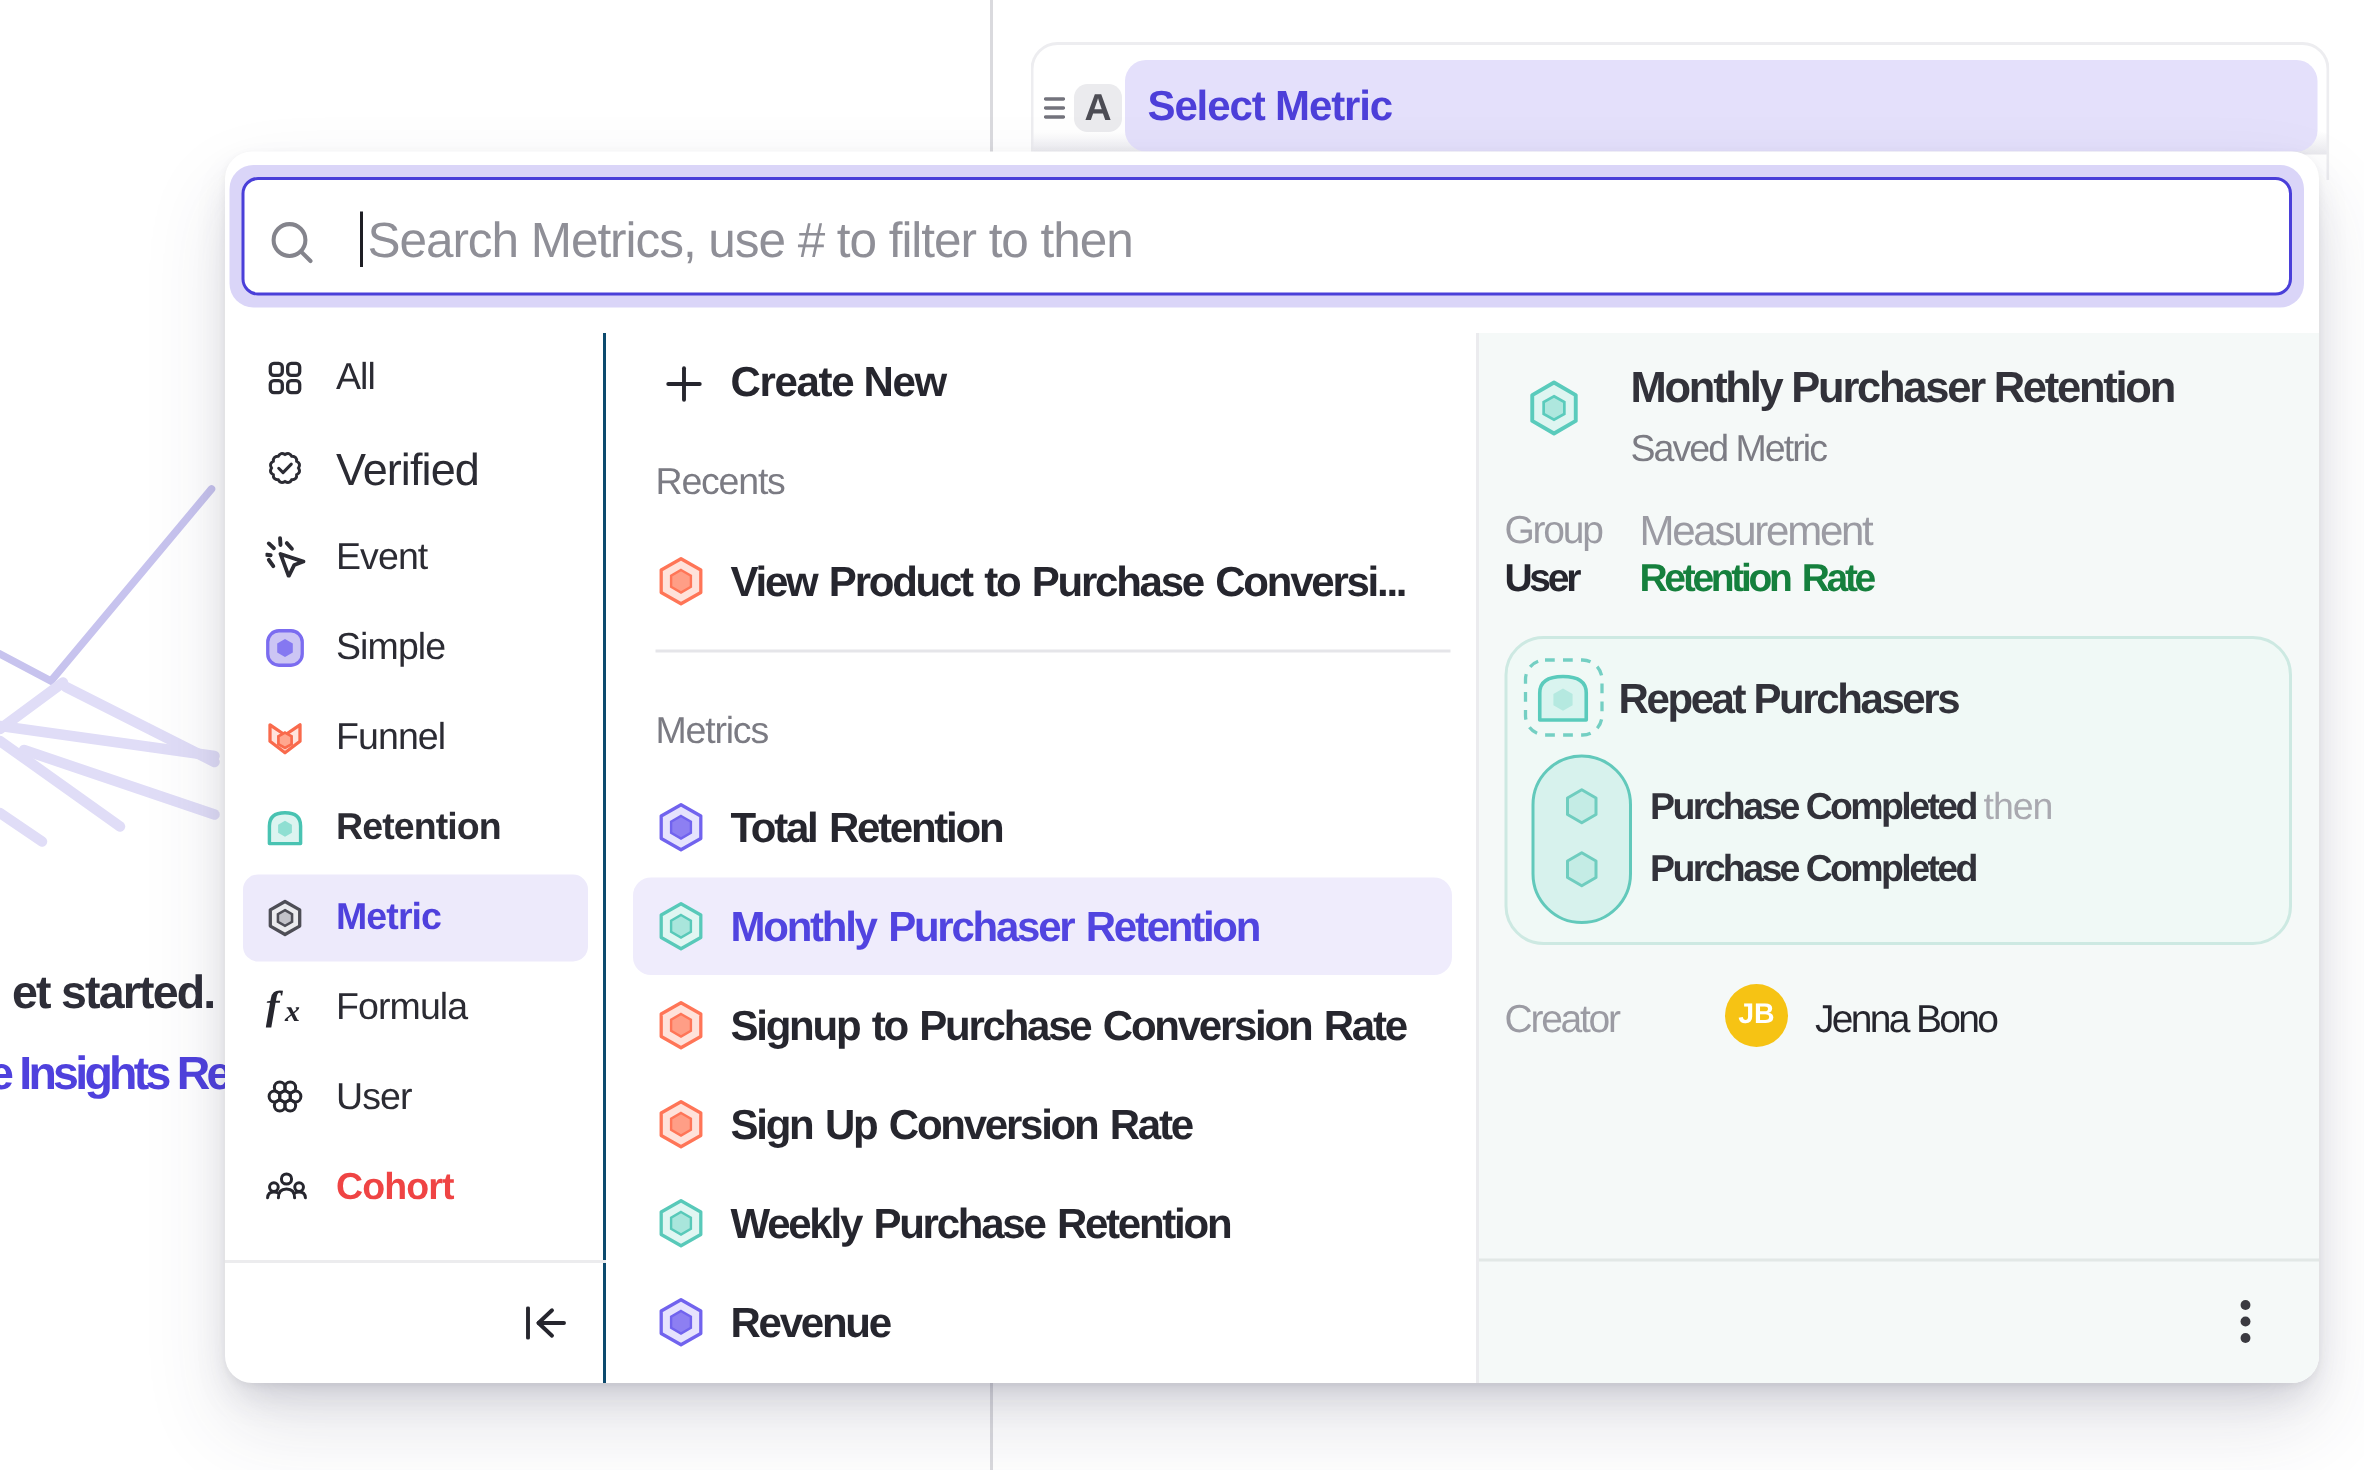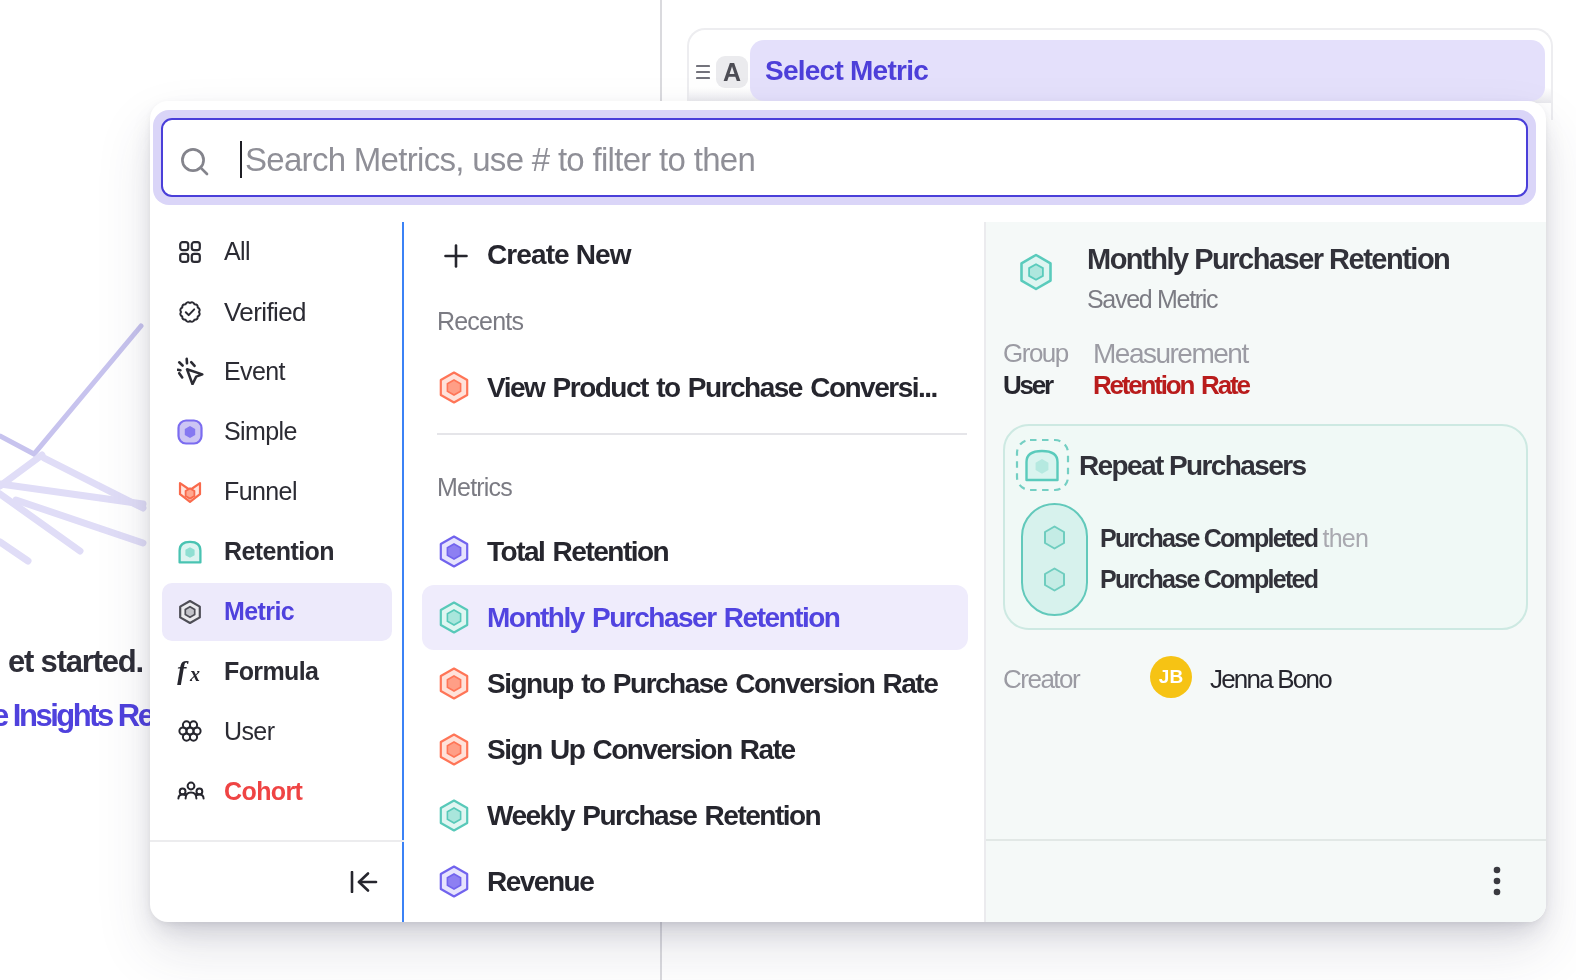--- a/index.html
+++ b/index.html
@@ -47,39 +47,39 @@
 
     <div class="abs" style="left:3px; top:9px; width:1383px; height:95px; background:#dad5f8; border-radius:16px;"></div>
     <div class="abs" style="left:11px; top:17px; width:1367px; height:79px; background:#fff; border:2.5px solid #4a3fd9; border-radius:11px;"></div>
     <svg class="abs" style="left:27px; top:44px;" width="34" height="34" viewBox="0 0 34 34">
       <circle cx="16" cy="15" r="10.6" fill="none" stroke="#84848c" stroke-width="2.7"></circle>
       <line x1="23.6" y1="22.6" x2="30" y2="29" stroke="#84848c" stroke-width="2.7" stroke-linecap="round"></line>
     </svg>
     <div class="abs" style="left:90px; top:40px; width:2px; height:37px; background:#1e1e24;"></div>
     <div class="abs" style="left:95px; top:40px; font-size:33px; letter-spacing:-0.7px; color:#8f8f97;">Search Metrics, use # to filter to then</div>
 
-    <div class="abs" style="left:0; top:121px; width:254px; height:700px; border-right:2px solid #3b82f6;">
+    <div class="abs" style="left:0; top:121px; width:254px; height:700px; border-right:2px solid #0c4a6e;">
 
       <div class="abs" style="left:12px; top:361px; width:230px; height:58px; background:#edeafb; border-radius:10px;"></div>
 
       <svg class="abs" style="left:28px; top:18px;" width="24" height="24" viewBox="0 0 24 24">
           <g fill="none" stroke="#2b2b33" stroke-width="2.2">
             <rect x="2.2" y="2.2" width="8" height="8" rx="2.4"></rect>
             <rect x="13.8" y="2.2" width="8" height="8" rx="2.4"></rect>
             <rect x="2.2" y="13.8" width="8" height="8" rx="2.4"></rect>
             <rect x="13.8" y="13.8" width="8" height="8" rx="2.4"></rect>
           </g>
         </svg>
       <div class="abs" style="left:74px; top:15px; font-size:25px; letter-spacing:-0.6px; font-weight:500; color:#2b2b33;">All</div>
 
       <svg class="abs" style="left:28px; top:78px;" width="24" height="24" viewBox="0 0 24 24">
           <path d="M12.00 3.00 Q14.90 1.18 16.50 4.21 Q19.92 4.08 19.79 7.50 Q22.82 9.10 21.00 12.00 Q22.82 14.90 19.79 16.50 Q19.92 19.92 16.50 19.79 Q14.90 22.82 12.00 21.00 Q9.10 22.82 7.50 19.79 Q4.08 19.92 4.21 16.50 Q1.18 14.90 3.00 12.00 Q1.18 9.10 4.21 7.50 Q4.08 4.08 7.50 4.21 Q9.10 1.18 12.00 3.00 Z" fill="none" stroke="#2b2b33" stroke-width="2"></path>
           <path d="M7.8 12.2 L10.7 15.1 L16.2 9.4" fill="none" stroke="#2b2b33" stroke-width="2" stroke-linecap="round" stroke-linejoin="round"></path>
         </svg>
-      <div class="abs" style="left:74px; top:75px; font-size:26px; letter-spacing:-0.6px; font-weight:500; color:#2b2b33;">Verified</div>
+      <div class="abs" style="left:74px; top:75px; font-size:30px; letter-spacing:-0.6px; font-weight:500; color:#2b2b33;">Verified</div>
 
       <svg class="abs" style="left:27px; top:135px;" width="28" height="28" viewBox="0 0 28 28">
           <g fill="none" stroke="#2b2b33" stroke-width="2.5" stroke-linecap="round" stroke-linejoin="round">
             <path d="M10 12.3 L25.3 17.4 L19.2 19.6 L15.5 27.2 Z"></path>
           </g>
           <g stroke="#2b2b33" stroke-width="2.6" stroke-linecap="round">
             <line x1="9.7" y1="1.8" x2="10" y2="6.3"></line>
             <line x1="2.2" y1="5.3" x2="5.6" y2="8.5"></line>
             <line x1="14.2" y1="5.1" x2="17.6" y2="8.8"></line>
             <line x1="0.8" y1="12.8" x2="3.4" y2="13.2"></line>
@@ -109,21 +109,21 @@
       <svg class="abs" style="left:27px; top:377px;" width="26" height="26" viewBox="0 0 26 26">
           <polygon points="13.0,2.0 22.8,7.6 22.8,18.4 13.0,24.0 3.2,18.4 3.2,7.6" fill="#ebebee" stroke="#4e4e56" stroke-width="2.2" stroke-linejoin="round"></polygon>
           <polygon points="13.0,7.8 17.7,10.5 17.7,15.5 13.0,18.2 8.3,15.5 8.3,10.5" fill="#c3c3c9" stroke="#4e4e56" stroke-width="1.7"></polygon>
         </svg>
       <div class="abs" style="left:74px; top:375px; font-size:25px; letter-spacing:-0.6px; font-weight:600; color:#4f41dd;">Metric</div>
 
       <svg class="abs" style="left:27px; top:437px;" width="30" height="26" viewBox="0 0 30 26">
           <text x="0" y="21" font-family="Liberation Serif, serif" font-style="italic" font-weight="600" font-size="28" fill="#26262e">f</text>
           <text x="13" y="21.5" font-family="Liberation Serif, serif" font-style="italic" font-weight="600" font-size="20" fill="#26262e">x</text>
         </svg>
-      <div class="abs" style="left:74px; top:435px; font-size:25px; letter-spacing:-0.6px; font-weight:700; color:#2b2b33;">Formula</div>
+      <div class="abs" style="left:74px; top:435px; font-size:25px; letter-spacing:-0.6px; font-weight:400; color:#2b2b33;">Formula</div>
 
       <svg class="abs" style="left:27px; top:496px;" width="26" height="26" viewBox="0 0 26 26">
           <g fill="none" stroke="#26262e" stroke-width="2">
             <circle cx="13" cy="13" r="3.6"></circle>
             <circle cx="20" cy="13" r="3.6"></circle>
             <circle cx="16.5" cy="19.06" r="3.6"></circle>
             <circle cx="9.5" cy="19.06" r="3.6"></circle>
             <circle cx="6" cy="13" r="3.6"></circle>
             <circle cx="9.5" cy="6.94" r="3.6"></circle>
             <circle cx="16.5" cy="6.94" r="3.6"></circle>
@@ -217,21 +217,21 @@
       <svg class="abs" style="left:33px; top:31px;" width="34" height="38" viewBox="0 0 34 38">
         <polygon points="17,2 31.5,10.4 31.5,27.6 17,36 2.5,27.6 2.5,10.4" fill="#def5f1" stroke="#5acbbc" stroke-width="2.6" stroke-linejoin="round"></polygon>
         <polygon points="17,11.2 23.9,15.1 23.9,22.9 17,26.8 10.1,22.9 10.1,15.1" fill="#aee7de" stroke="#5acbbc" stroke-width="1.8"></polygon>
       </svg>
       <div class="abs" style="left:101px; top:21px; font-size:29px; font-weight:700; color:#32323a; letter-spacing:-1.5px;">Monthly Purchaser Retention</div>
       <div class="abs" style="left:101px; top:63px; font-size:25px; letter-spacing:-1.3px; color:#7c7c84;">Saved Metric</div>
 
       <div class="abs" style="left:17px; top:116px; font-size:26px; letter-spacing:-1.5px; color:#9b9ba3;">Group</div>
       <div class="abs" style="left:107px; top:116px; font-size:28px; letter-spacing:-1.5px; color:#9b9ba3;">Measurement</div>
       <div class="abs" style="left:17px; top:148px; font-size:26px; letter-spacing:-2.2px; font-weight:600; color:#26262e;">User</div>
-      <div class="abs" style="left:107px; top:148px; font-size:26px; letter-spacing:-2.2px; word-spacing:3px; font-weight:600; color:#b91c1c;">Retention Rate</div>
+      <div class="abs" style="left:107px; top:148px; font-size:26px; letter-spacing:-2.2px; word-spacing:3px; font-weight:600; color:#15803d;">Retention Rate</div>
 
       <div class="abs" style="left:17px; top:202px; width:525px; height:206px; background:#f0f9f6; border:2px solid #cde9e2; border-radius:26px;">
         <svg class="abs" style="left:10px; top:12px;" width="56" height="55" viewBox="0 0 56 55">
           <rect x="2" y="2" width="51" height="50" rx="13" fill="none" stroke="#74cfc3" stroke-width="2.2" stroke-dasharray="6.5 5.5"></rect>
         </svg>
         <svg class="abs" style="left:19px; top:22px;" width="36" height="34" viewBox="0 0 36 34">
           <path d="M2.5 32 L2.5 14 Q2.5 3 18 3 Q33.5 3 33.5 14 L33.5 32 Z" fill="#d9f4ef" stroke="#5acbbc" stroke-width="2.4" stroke-linejoin="round"></path>
           <polygon points="18,11 24.4,14.7 24.4,22.1 18,25.8 11.6,22.1 11.6,14.7" fill="#b5e9e0"></polygon>
         </svg>
         <div class="abs" style="left:74px; top:24px; font-size:28px; letter-spacing:-1.6px; font-weight:700; color:#32323a;">Repeat Purchasers</div>

